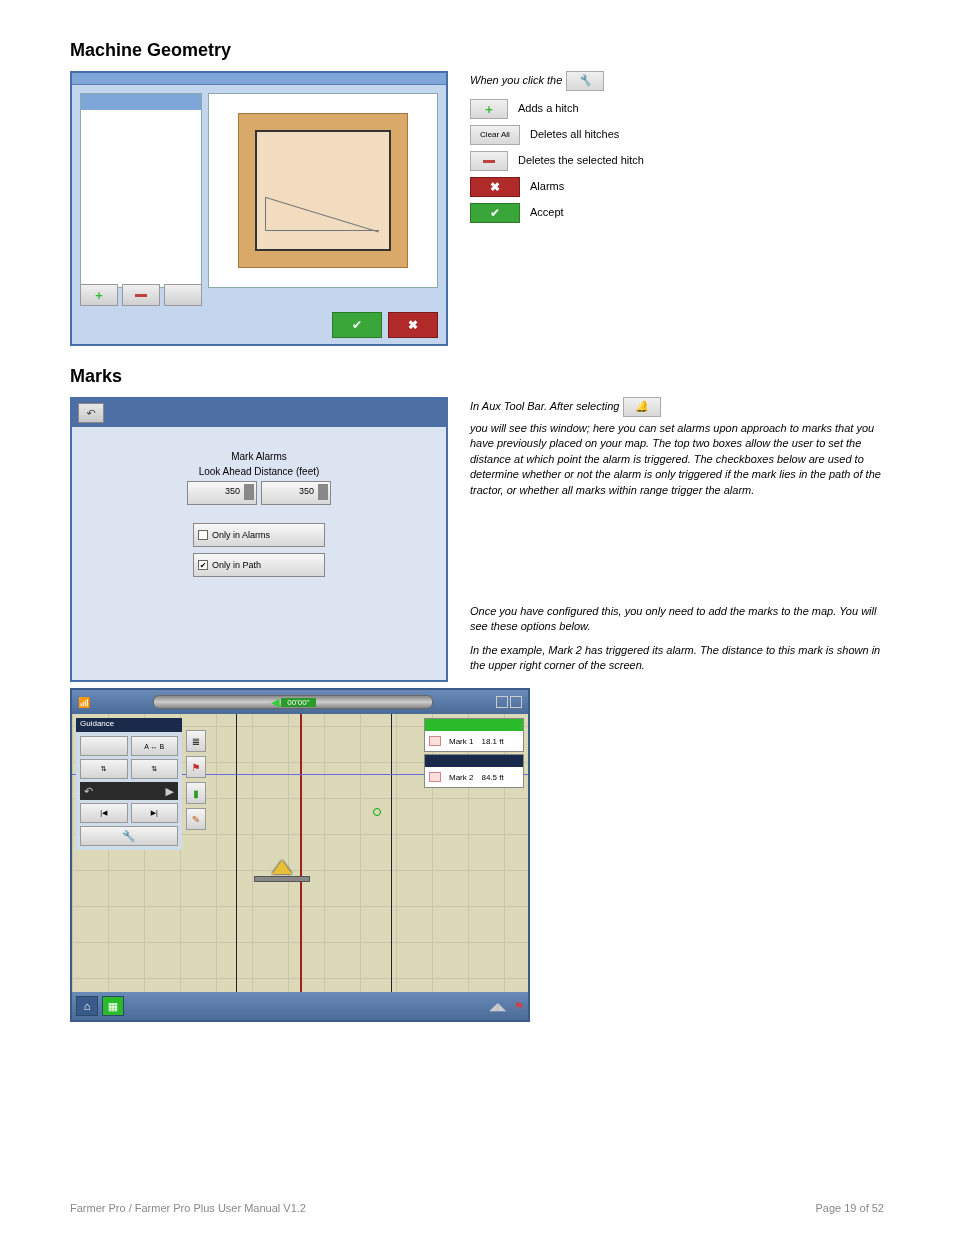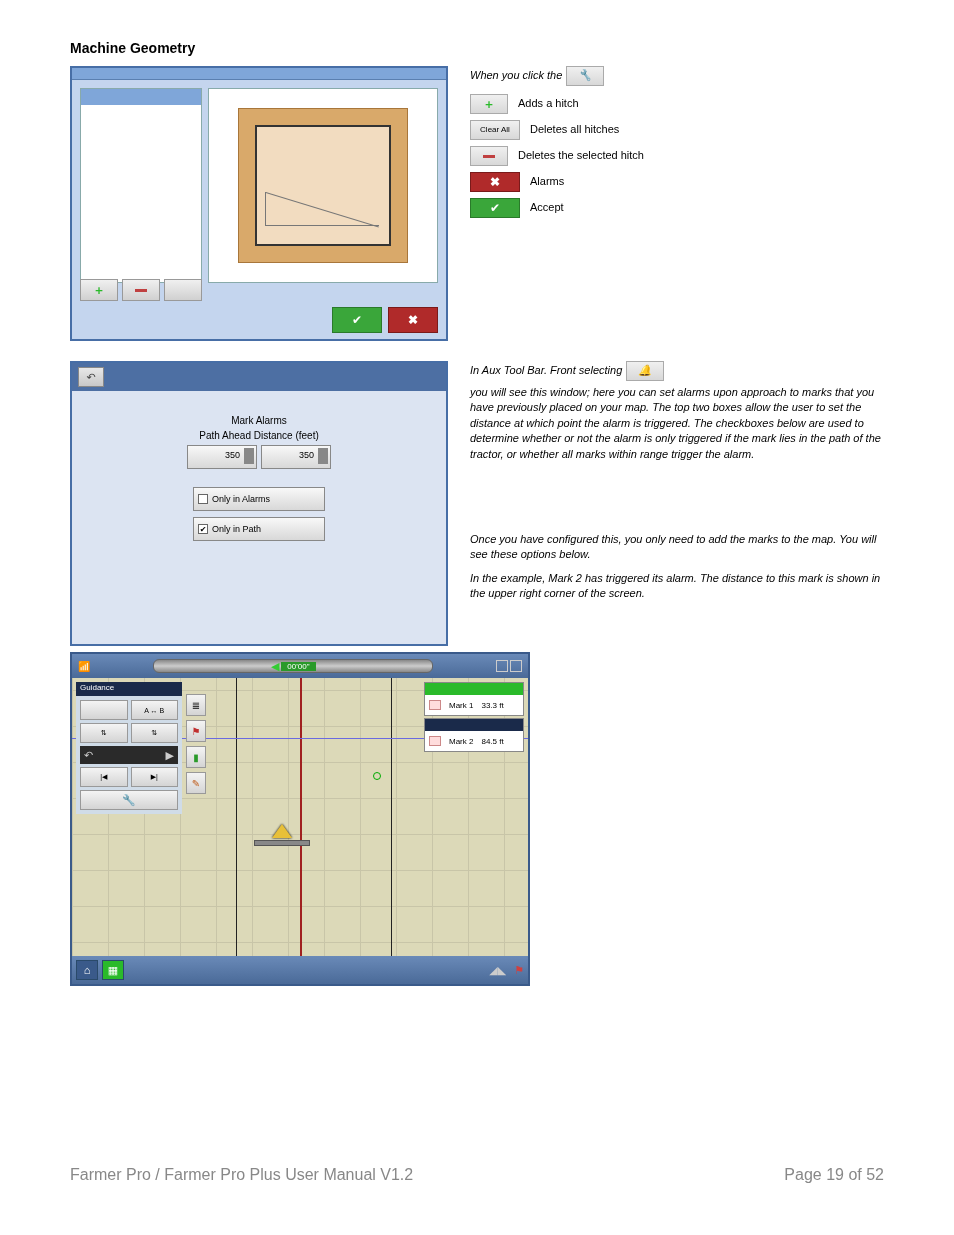--- a/index.html
+++ b/index.html
@@ -1,26 +1,26 @@
 <!DOCTYPE html>
 <html><head>
 <meta charset="utf-8">
 <style>
   * { box-sizing: border-box; margin: 0; padding: 0; }
   body { font-family: Arial, sans-serif; font-size: 11px; color: #000; background: #fff; width: 954px; padding: 40px 70px 60px 70px; }
   
   .section { margin-bottom: 20px; }
-  .section-heading { font-weight: bold; font-size: 14px; margin-bottom: 10px; }
+  .section-heading { font-weight: bold; font-size: 18px; margin-bottom: 10px; }
   .section-body { display: flex; gap: 20px; clear: both; }
   .fig-col { width: 380px; flex-shrink: 0; }
   .text-col { flex: 1; font-size: 11px; line-height: 1.4; }
   .text-col p { margin-bottom: 8px; font-style: italic; }
   .inline-p { display: flex; align-items: center; flex-wrap: wrap; gap: 4px; }
   
-  .footer { margin-top: 100px; display: flex; justify-content: space-between; font-size: 16px; color: #888; border-top: none; padding-top: 80px; }
+  .footer { margin-top: 100px; display: flex; justify-content: space-between; font-size: 11px; color: #888; border-top: none; padding-top: 80px; }
   
   
   .mini-btn { display: inline-flex; align-items: center; justify-content: center; width: 38px; height: 20px; background: linear-gradient(#f0f0f0,#d8d8d8); border: 1px solid #aaa; vertical-align: middle; }
   .mini-btn.mid { width: 50px; }
   .mini-btn.red { background: #b02a2a; border-color: #7a1a1a; color: #fff; }
   .mini-btn.green { background: #3aa63a; border-color: #2a7a2a; color: #fff; }
   
   .btn-row { display: flex; align-items: center; gap: 10px; margin-bottom: 6px; }
   .btn-label { font-size: 11px; }
   
@@ -180,32 +180,33 @@
         <span class="mini-btn mid green">
             <span class="ic-check">✔</span>
           </span>
         <span class="btn-label">Accept</span>
       </div>
     </div>
   </div>
 </div>
 
 <div class="section">
+  <div class="section-heading">Marks</div>
   <div class="section-body">
     <div class="fig-col">
 
       <div class="marks-dialog">
         <div class="marks-title">
           <div class="back-btn">
               <span style="color:#444;">↶</span>
             </div>
         </div>
         <div class="marks-body">
           <div class="row-label">Mark Alarms</div>
-          <div class="row-label">Path Ahead Distance (feet)</div>
+          <div class="row-label">Look Ahead Distance (feet)</div>
           <div class="dist-row">
             <div class="dist-field"><span>350</span><div class="kbd"></div></div>
             <div class="dist-field"><span>350</span><div class="kbd"></div></div>
           </div>
           <div class="chk-row">
             <div class="chk"></div>
             <span>Only in Alarms</span>
           </div>
           <div class="chk-row">
             <div class="chk">✔</div>
@@ -272,21 +273,21 @@
               <span class="ic-pin">✎</span>
             </div>
         </div>
 
         <div class="map-right">
           <div class="mr-box">
             <div class="mr-head g"></div>
             <div class="mr-body">
               <div class="env"></div>
               <span>Mark 1</span>
-              <span>33.3 ft</span>
+              <span>18.1 ft</span>
             </div>
           </div>
           <div class="mr-box">
             <div class="mr-head b"></div>
             <div class="mr-body">
               <div class="env"></div>
               <span>Mark 2</span>
               <span>84.5 ft</span>
             </div>
           </div>
@@ -303,27 +304,27 @@
           <div class="mb-end">
             <span style="color:#ccc;">◢◣</span>
             <span style="color:#d04040;">⚑</span>
           </div>
         </div>
       </div>
     </div>
 
     <div class="text-col">
       <p class="inline-p">
-        <span>In Aux Tool Bar. Front selecting </span>
+        <span>In Aux Tool Bar. After selecting </span>
         <span class="mini-btn">
             <span class="ic-bell">🔔</span>
           </span>
         <span> you will see this window; here you can set alarms upon approach to marks that you have previously placed on your map. The top two boxes allow the user to set the distance at which point the alarm is triggered. The checkboxes below are used to determine whether or not the alarm is only triggered if the mark lies in the path of the tractor, or whether all marks within range trigger the alarm.</span>
       </p>
-      <p style="margin-top:70px;">Once you have configured this, you only need to add the marks to the map. You will see these options below.</p>
+      <p style="margin-top:106px;">Once you have configured this, you only need to add the marks to the map. You will see these options below.</p>
       <p>In the example, Mark 2 has triggered its alarm. The distance to this mark is shown in the upper right corner of the screen.</p>
     </div>
   </div>
 </div>
 
 <div class="footer">
   <span>Farmer Pro / Farmer Pro Plus User Manual V1.2</span>
   <span>Page 19 of 52</span>
 </div>
 

